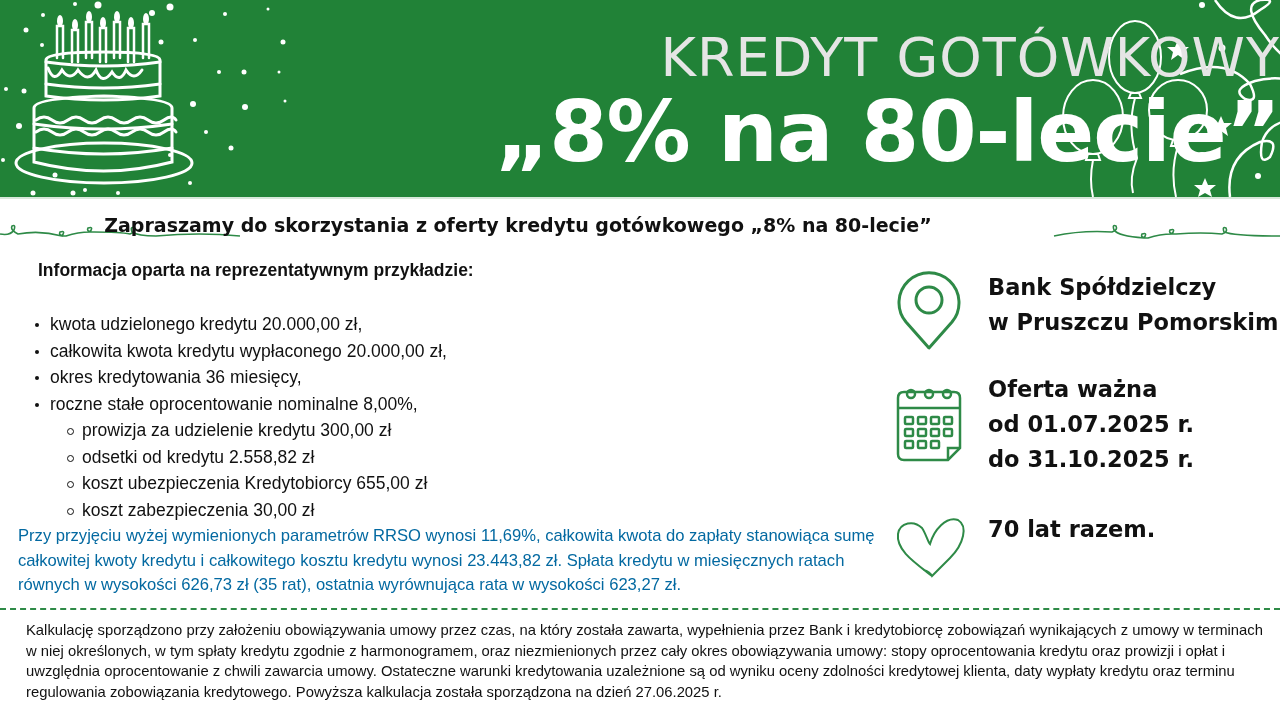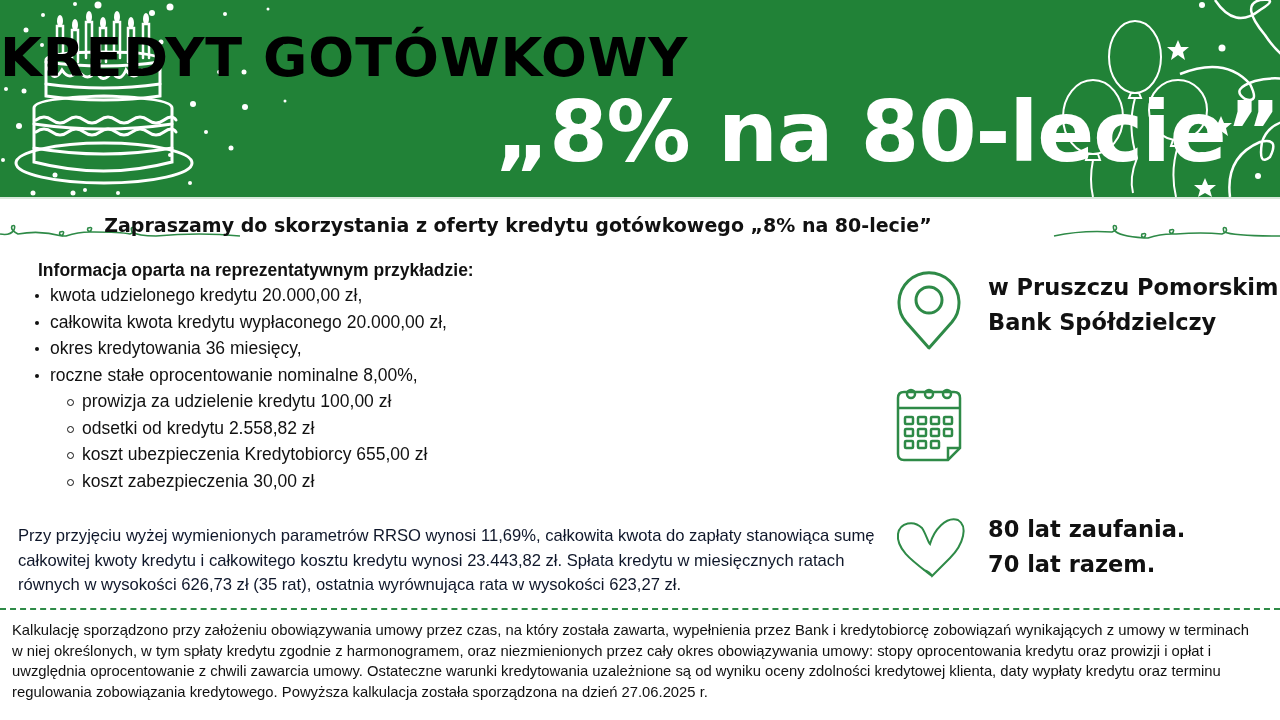--- a/index.html
+++ b/index.html
@@ -2,43 +2,43 @@
 <html><head>
 <meta charset="utf-8">
 <style>
   * { box-sizing: border-box; margin: 0; padding: 0; }
   html, body { width: 1280px; height: 720px; overflow: hidden; background: #ffffff; }
   body { font-family: "Liberation Sans", sans-serif; color: #111; position: relative; }
 
   .banner { position: absolute; left: 0; top: 0; width: 1280px; height: 197px; background: #218237; overflow: hidden; }
   .banner-line { position: absolute; left: 0; top: 197px; width: 1280px; height: 2px; background: #d8e8db; }
   .banner svg.deco { position: absolute; left: 0; top: 0; }
-  .title-top { position: absolute; left: 0; width: 1280px; top: 26px; text-align: left; color: #000000;
-    font-family: "DejaVu Sans", sans-serif; font-weight: 700; font-size: 54px; letter-spacing: 1px; line-height: 64px; }
+  .title-top { position: absolute; left: 0; width: 1280px; top: 26px; text-align: right; color: #e5e5e5;
+    font-family: "DejaVu Sans", sans-serif; font-weight: 400; font-size: 54px; letter-spacing: 1px; line-height: 64px; }
   .title-main { position: absolute; left: 0; width: 1280px; top: 82px; text-align: right; color: #fff;
     font-family: "DejaVu Sans", sans-serif; font-weight: bold; font-size: 84px; line-height: 100px; letter-spacing: -1px; }
 
   .subtitle-row { position: absolute; left: 0; top: 212px; width: 1280px; height: 34px; }
   .subtitle { position: absolute; left: 0; width: 1036px; top: 2px; text-align: center;
     font-family: "DejaVu Sans", sans-serif; font-weight: bold; font-size: 19px; color: #111; }
   .squiggle-left { position: absolute; left: 0; top: 0; }
   .squiggle-right { position: absolute; left: 1052px; top: 0; }
 
   .info { position: absolute; left: 18px; top: 258px; width: 860px; }
   .info-head { font-weight: bold; font-size: 17.5px; line-height: 24px; margin-left: 20px; }
-  .info ul { list-style: none; }
+  .info ul { list-style: none; margin-top: 29px; }
   .info li.l1 { position: relative; padding-left: 32px; font-size: 17.5px; line-height: 26.5px; }
   .info li.l1::before { content: ""; position: absolute; left: 17px; top: 12px; width: 4px; height: 4px; border-radius: 50%; background: #111; }
   .info li.l2 { position: relative; padding-left: 64px; font-size: 17.5px; line-height: 26.5px; }
   .info li.l2::before { content: ""; position: absolute; left: 49px; top: 11px; width: 5px; height: 5px; border-radius: 50%; border: 1px solid #111; }
 
-  .para { position: absolute; left: 18px; top: 524px; width: 870px; font-size: 16.6px; line-height: 24.5px; color: #0f172a; }
+  .para { position: absolute; left: 18px; top: 524px; width: 870px; font-size: 16.6px; line-height: 24.5px; color: #0369a1; }
 
   .dashed { position: absolute; left: 0; top: 608px; width: 1280px; height: 0; border-top: 2px dashed #2e8a47; }
-  .foot { position: absolute; left: 12px; top: 620px; width: 1250px; font-size: 14.8px; line-height: 20.5px; color: #111; }
+  .foot { position: absolute; left: 26px; top: 620px; width: 1250px; font-size: 14.8px; line-height: 20.5px; color: #111; }
 
   .side { position: absolute; left: 894px; width: 386px; }
   .side .icon { position: absolute; left: 0; top: 0; }
   .side .txt { position: absolute; left: 94px; top: 0; font-family: "DejaVu Sans", sans-serif; font-weight: bold; font-size: 22.5px; color: #111; white-space: nowrap; }
   .side .txt div { line-height: 35px; }
   .side-bank { top: 270px; height: 80px; }
   .side-date { top: 372px; height: 110px; }
   .side-love { top: 512px; height: 80px; }
 </style>
 </head>
@@ -154,37 +154,37 @@
   </svg>
 </div>
 
 <div class="info">
   <div class="info-head">Informacja oparta na reprezentatywnym przykładzie:</div>
   <ul>
     <li class="l1">kwota udzielonego kredytu 20.000,00 zł,</li>
     <li class="l1">całkowita kwota kredytu wypłaconego 20.000,00 zł,</li>
     <li class="l1">okres kredytowania 36 miesięcy,</li>
     <li class="l1">roczne stałe oprocentowanie nominalne 8,00%,</li>
-    <li class="l2">prowizja za udzielenie kredytu 100,00 zł</li>
+    <li class="l2">prowizja za udzielenie kredytu 300,00 zł</li>
     <li class="l2">odsetki od kredytu 2.558,82 zł</li>
     <li class="l2">koszt ubezpieczenia Kredytobiorcy 655,00 zł</li>
     <li class="l2">koszt zabezpieczenia 30,00 zł</li>
   </ul>
 </div>
 
 <div class="para">Przy przyjęciu wyżej wymienionych parametrów RRSO wynosi 11,69%, całkowita kwota do zapłaty stanowiąca sumę całkowitej kwoty kredytu i całkowitego kosztu kredytu wynosi 23.443,82 zł. Spłata kredytu w miesięcznych ratach równych w wysokości 626,73 zł (35 rat), ostatnia wyrównująca rata w wysokości 623,27 zł.</div>
 
 <div class="side side-bank">
   <svg class="icon" width="70" height="80" viewBox="0 0 70 80">
     <path d="M35 78 L12 52 A30 30 0 1 1 58 52 Z" fill="none" stroke="#2e8a47" stroke-width="3" stroke-linejoin="round"></path>
     <circle cx="35" cy="30" r="13" fill="none" stroke="#2e8a47" stroke-width="3"></circle>
   </svg>
   <div class="txt">
+    <div>Bank Spółdzielczy</div>
     <div>w Pruszczu Pomorskim</div>
-    <div>Bank Spółdzielczy</div>
   </div>
 </div>
 
 <div class="side side-date">
   <svg class="icon" width="70" height="90" viewBox="0 0 70 90" style="top:12px">
     <g fill="none" stroke="#2e8a47" stroke-width="2.5">
       <path d="M4 14 Q4 8 10 8 H60 Q66 8 66 14 V64 L54 76 H10 Q4 76 4 70 Z"></path>
       <path d="M4 24 H66"></path>
       <path d="M54 76 V64 H66"></path>
       <circle cx="17" cy="10" r="4"></circle>
@@ -196,26 +196,30 @@
         <rect x="50" y="33" width="8" height="7" rx="1"></rect>
       <rect x="11" y="45" width="8" height="7" rx="1"></rect>
         <rect x="24" y="45" width="8" height="7" rx="1"></rect>
         <rect x="37" y="45" width="8" height="7" rx="1"></rect>
         <rect x="50" y="45" width="8" height="7" rx="1"></rect>
       <rect x="11" y="57" width="8" height="7" rx="1"></rect>
         <rect x="24" y="57" width="8" height="7" rx="1"></rect>
         <rect x="37" y="57" width="8" height="7" rx="1"></rect>
     </g>
   </svg>
+  <div class="txt">
+    <div>Oferta ważna</div>
+    <div>od 01.07.2025 r.</div>
+    <div>do 31.10.2025 r.</div>
+  </div>
 </div>
 
 <div class="side side-love">
   <svg class="icon" width="74" height="66" viewBox="0 0 74 66" style="top:2px">
     <path d="M38 62 C20 48 2 36 4 20 C6 8 20 6 28 14 C32 20 34 28 36 30 C40 16 52 2 64 6 C74 12 70 30 56 44 C48 52 42 58 38 62 Q36 58 30 56" fill="none" stroke="#2e8a47" stroke-width="2" stroke-linecap="round"></path>
   </svg>
   <div class="txt">
-    <div>80 lat zaufania.</div>
     <div>70 lat razem.</div>
   </div>
 </div>
 
 <div class="dashed"></div>
 <div class="foot">Kalkulację sporządzono przy założeniu obowiązywania umowy przez czas, na który została zawarta, wypełnienia przez Bank i kredytobiorcę zobowiązań wynikających z umowy w terminach w niej określonych, w tym spłaty kredytu zgodnie z harmonogramem, oraz niezmienionych przez cały okres obowiązywania umowy: stopy oprocentowania kredytu oraz prowizji i opłat i uwzględnia oprocentowanie z chwili zawarcia umowy. Ostateczne warunki kredytowania uzależnione są od wyniku oceny zdolności kredytowej klienta, daty wypłaty kredytu oraz terminu regulowania zobowiązania kredytowego. Powyższa kalkulacja została sporządzona na dzień 27.06.2025 r.</div>
 
 </body></html>

